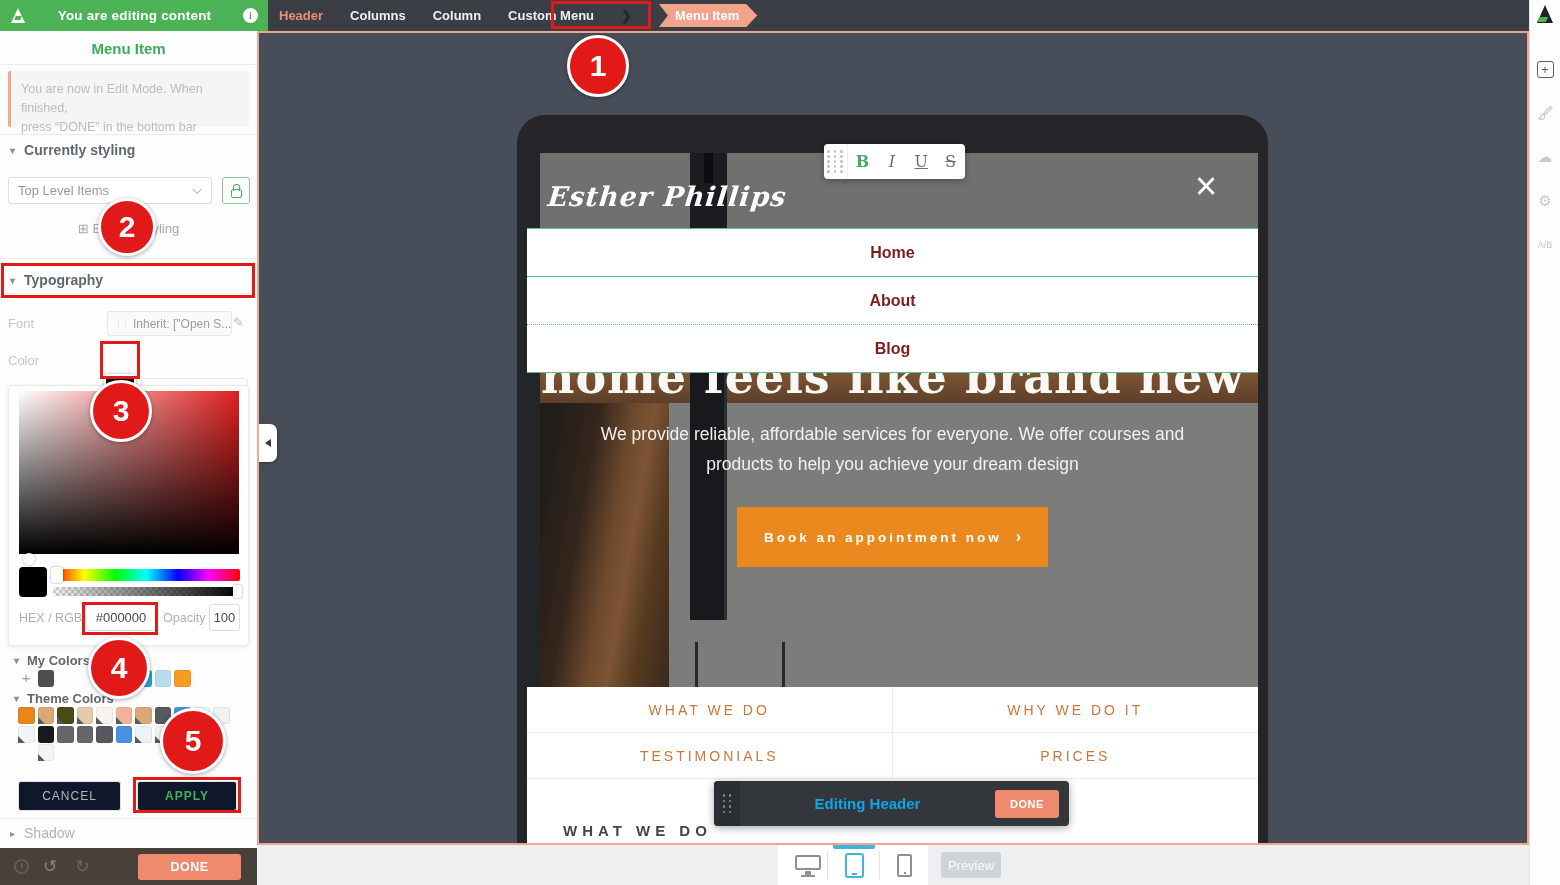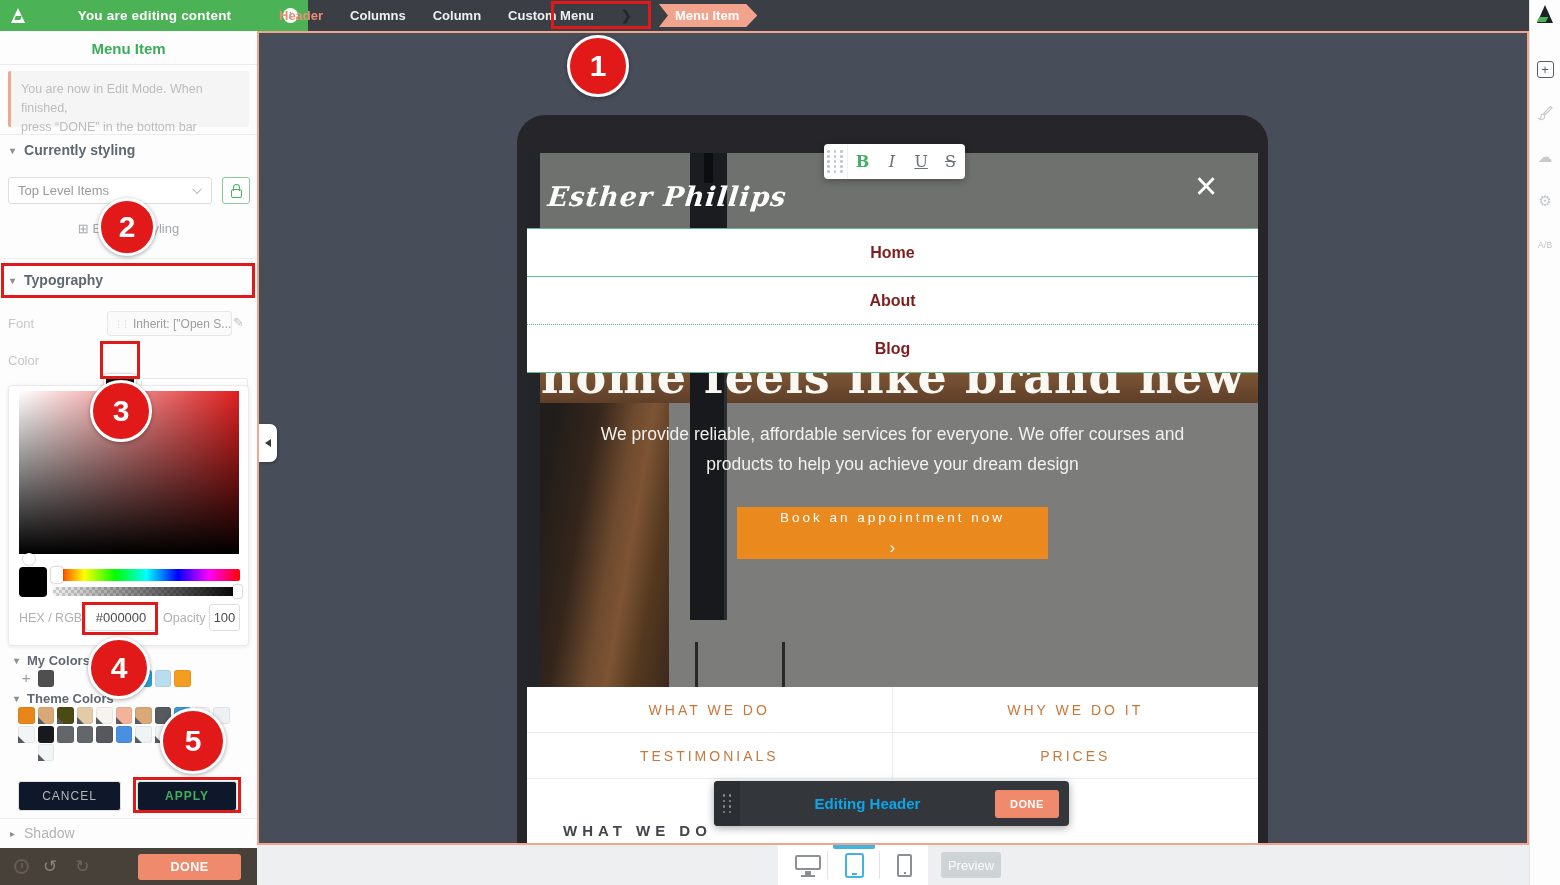--- a/index.html
+++ b/index.html
@@ -2,21 +2,21 @@
 <html><head>
 <meta charset="utf-8">
 <style>
   * { margin:0; padding:0; box-sizing:border-box; }
   html,body { width:1560px; height:885px; overflow:hidden; background:#484d5a;
     font-family:"Liberation Sans", sans-serif; }
   .stage { position:relative; width:1560px; height:885px; }
 
   
   .topbar { position:absolute; left:0; top:0; width:1560px; height:31px; background:#3b3f45; z-index:40; }
-  .topbar-green { position:absolute; left:0; top:0; width:308px; height:31px; background:#4cb256;
+  .topbar-green { position:absolute; left:0; top:0; width:268px; height:31px; background:#4cb256;
     display:flex; align-items:center; gap:8px; padding:0 10px; }
   .brizy-a { width:16px; height:16px; position:relative; flex:0 0 auto; }
   .brizy-a:before { content:""; position:absolute; left:1px; top:0; border-left:7px solid transparent;
     border-right:7px solid transparent; border-bottom:15px solid #fff; }
   .brizy-a:after { content:""; position:absolute; left:5px; top:8px; width:6px; height:4px; background:#4cb256; transform:skewX(-20deg); }
   .banner-text { color:#fff; font-size:13.5px; font-weight:bold; letter-spacing:.2px; flex:1; text-align:center; }
   .info-ic { width:15px; height:15px; border-radius:50%; background:#fff; color:#4cb256; font-size:10px;
     font-weight:bold; display:flex; align-items:center; justify-content:center; font-family:"Liberation Serif",serif; }
   .crumbs { position:absolute; left:279px; top:0; height:31px; display:flex; align-items:center; gap:27px; }
   .crumb { color:#eef0f2; font-size:13px; font-weight:bold; }
@@ -138,22 +138,22 @@
   .hero-photo { position:absolute; left:0; top:0; width:142px; height:315px;
     background:linear-gradient(100deg,#211d1a 18%,#35261c 40%,#6e4a2e 58%,#7d5434 68%,#55391f 82%,#3a2a1e 100%); }
   .hero-edge { position:absolute; left:0; top:0; width:13px; height:315px; background:#232528; }
   .hero-frame { position:absolute; left:163px; top:0; width:37px; height:248px; background:#17191c;
     box-shadow:inset -3px 0 0 #2b2e31; }
   .stick { position:absolute; width:3px; height:45px; background:#26282a; top:270px; }
   .headline { position:absolute; left:0; top:197px; width:731px; text-align:center; color:#faf8f3; z-index:1;
     font-family:"DejaVu Serif", serif; font-weight:bold; font-size:46px; letter-spacing:1px; white-space:nowrap; }
   .hero-para { position:absolute; left:45px; top:266px; width:641px; text-align:center; color:#f2f1ee; font-size:17.5px;
     line-height:30px; z-index:1; }
-  .cta { position:absolute; left:210px; top:354px; width:311px; height:52px; background:#ea8a1e; z-index:1; color:#fff;
-    display:flex; align-items:center; justify-content:center; gap:14px; font-size:13.5px; font-weight:normal; letter-spacing:3px;flex-direction:column; }
+  .cta { position:absolute; left:210px; top:354px; width:311px; height:60px; background:#ea8a1e; z-index:1; color:#fff;
+    display:flex; align-items:center; justify-content:center; gap:14px; font-size:13.5px; font-weight:bold; letter-spacing:3px; }
   .cta .arr { font-size:16px; letter-spacing:0; }
 
   .links-grid { position:absolute; left:0; top:534px; width:731px; height:92px; background:#fff; z-index:2;
     display:grid; grid-template-columns:1fr 1fr; grid-template-rows:1fr 1fr; }
   .lg-cell { display:flex; align-items:center; justify-content:center; color:#c9783c; font-size:14px; letter-spacing:3px;
     border-bottom:1px solid #ececec; }
   .lg-cell.rb { border-right:1px solid #ececec; }
   .below-sec { position:absolute; left:0; top:626px; width:731px; height:68px; background:#fff; z-index:2; }
   .sec-heading { position:absolute; left:36px; top:43px; color:#42464a; font-size:15px; letter-spacing:5px; font-weight:bold; }
 

